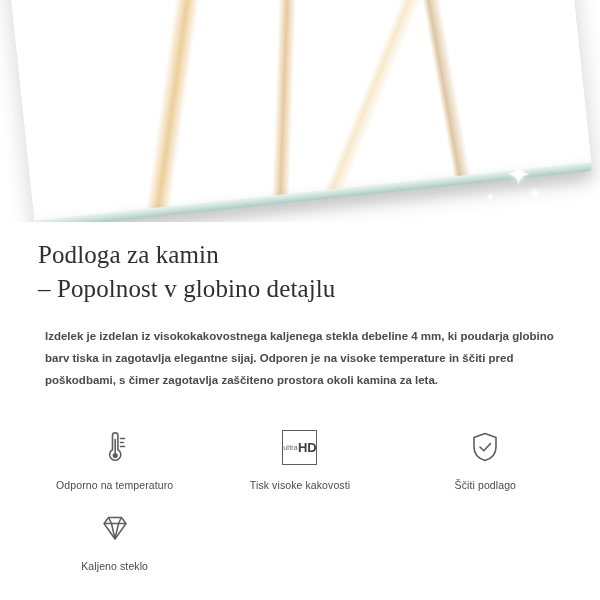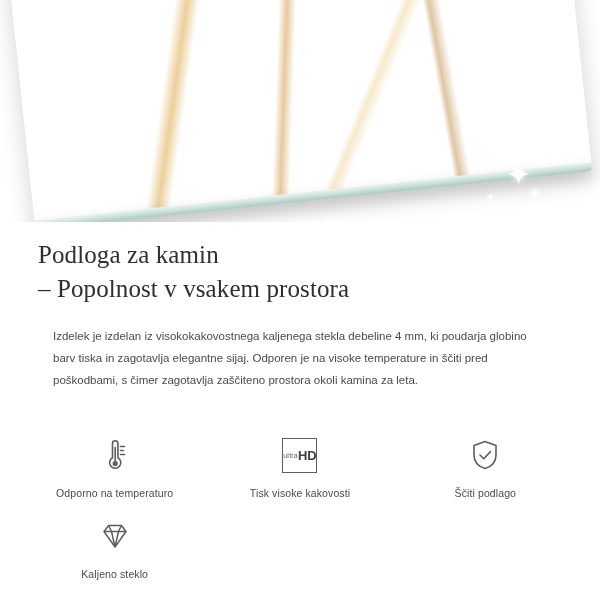--- a/index.html
+++ b/index.html
@@ -101,22 +101,23 @@
     color: #2f2f2f;
     margin: 0 0 20px 0;
     letter-spacing: 0.1px;
   }
   .headline .line2 { display: block; }
 
   .body-copy {
     font-size: 11.5px;
     line-height: 1.92;
     color: #4a4a4a;
-    margin: 15px;
+    margin: 7px;
     max-width: 524px;
+    font-weight: bold;
   }
 
   
   .features {
     margin-top: 26px;
     padding: 0 22px;
     display: grid;
     grid-template-columns: repeat(3, 1fr);
     grid-row-gap: 14px;
   }
@@ -173,21 +174,21 @@
       <div class="glass-edge"></div>
     </div>
     <span class="sparkle s1">✦</span>
     <span class="sparkle s2">✦</span>
     <span class="sparkle s3">✦</span>
   </div>
 
   <div class="content">
     <h1 class="headline">
       <span>Podloga za kamin</span>
-      <span class="line2">– Popolnost v vsakem prostora</span>
+      <span class="line2">– Popolnost v globino detajlu</span>
     </h1>
     <p class="body-copy">Izdelek je izdelan iz visokokakovostnega kaljenega stekla debeline 4 mm, ki poudarja globino barv tiska in zagotavlja elegantne sijaj. Odporen je na visoke temperature in ščiti pred poškodbami, s čimer zagotavlja zaščiteno prostora okoli kamina za leta.</p>
   </div>
 
   <div class="features">
 
     <div class="feature">
       <div class="feature-icon">
         <svg width="44" height="44" viewBox="0 0 44 44" fill="none" stroke="#5e5e5e" stroke-width="1.6" stroke-linecap="round">
           <path d="M19.5 10.5a2.7 2.7 0 0 1 5.4 0v14.2a5.6 5.6 0 1 1-5.4 0z"></path>

